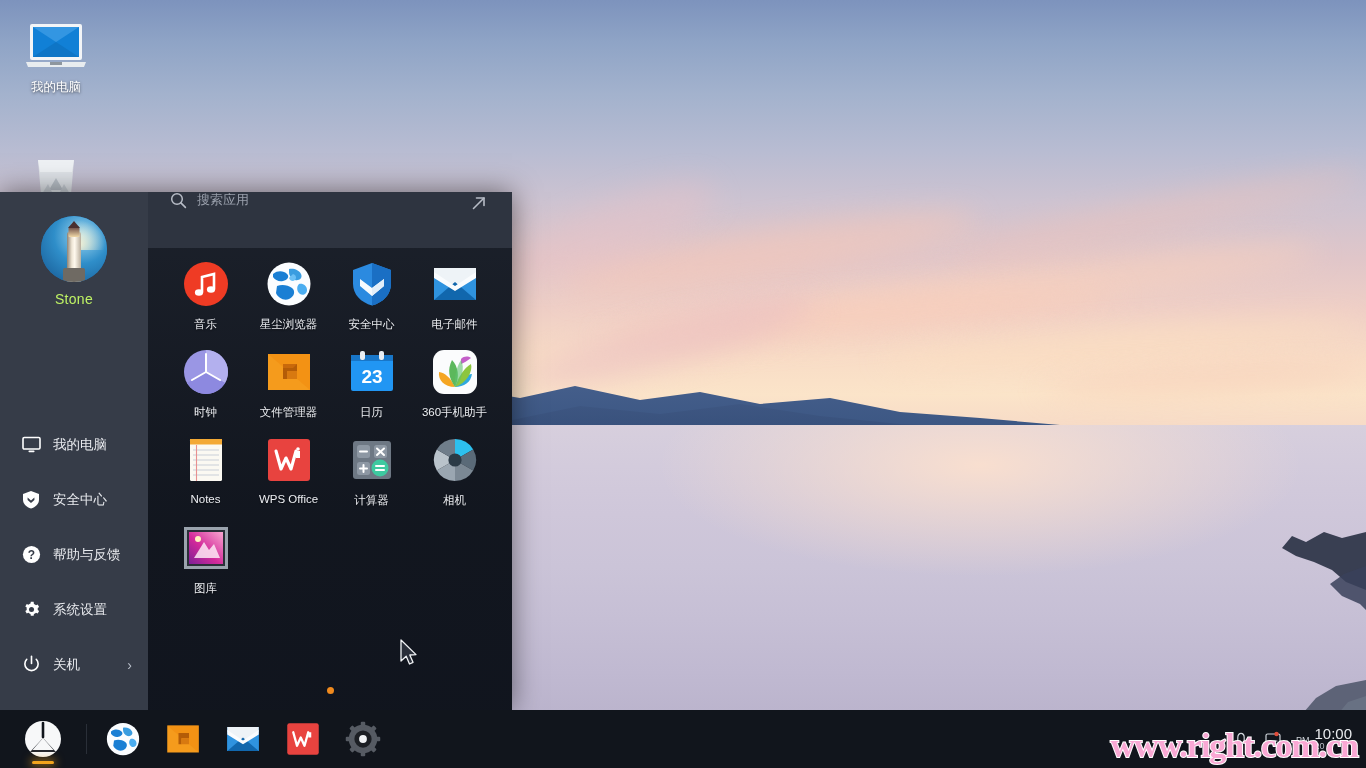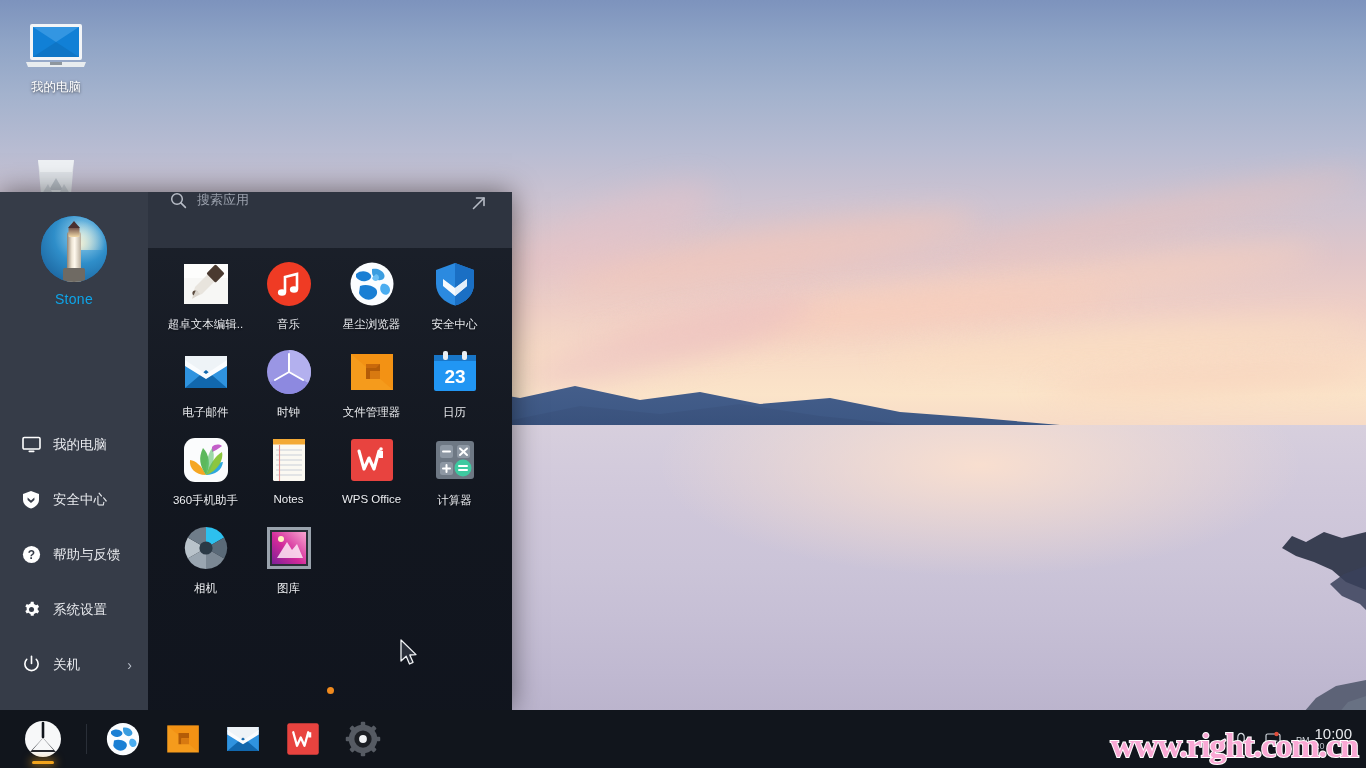--- a/index.html
+++ b/index.html
@@ -115,21 +115,21 @@
   #avatar .cap{
     position:absolute; left:50%; top:5px; transform:translateX(-50%);
     width:0;height:0;border-left:6px solid transparent;border-right:6px solid transparent;
     border-bottom:7px solid #4a3030;
   }
   #avatar .base{
     position:absolute; left:50%; bottom:0; transform:translateX(-50%);
     width:22px; height:14px; background:#6f6a63; border-radius:2px;
   }
   #username{
-    margin-top:9px; color:#0ea5e9; font-size:14px; letter-spacing:.3px;
+    margin-top:9px; color:#bef264; font-size:14px; letter-spacing:.3px;
   }
   #menu-nav{ margin-top:auto; padding-bottom:18px; }
   .nav-item{
     height:55px; display:flex; align-items:center;
     padding-left:20px; color:#e8eaee; font-size:13.5px;
     cursor:default; position:relative;
   }
   .nav-ico{ width:22px; height:22px; margin-right:11px; display:flex;
             align-items:center; justify-content:center; flex:0 0 auto; }
   .nav-chevron{ position:absolute; right:16px; top:50%; transform:translateY(-50%);
@@ -391,33 +391,20 @@
         <span id="expand-btn">
           <svg width="22" height="22" viewBox="0 0 22 22">
             <line x1="5.5" y1="16.5" x2="16" y2="6" stroke="#b7bcc6" stroke-width="1.6" stroke-linecap="round"></line>
             <polyline points="8.5,6 16,6 16,13.5" fill="none" stroke="#b7bcc6" stroke-width="1.6" stroke-linecap="round" stroke-linejoin="round"></polyline>
           </svg>
         </span>
       </div>
 
       <div id="app-grid">
 
-        <div class="app-cell">
-          <span class="app-ico">
-            <svg width="48" height="48" viewBox="0 0 48 48">
-              <rect x="2" y="4" width="44" height="40" fill="#f7f7f5"></rect>
-              <rect x="2" y="4" width="44" height="14" fill="#fdfdfc"></rect>
-              <path d="M10,38 L13,27 L26,14 L33,21 L20,34 Z" fill="#e8e4dd"></path>
-              <rect x="27" y="7" width="13" height="13" rx="1.5" fill="#4a3a30" transform="rotate(45 33.5 13.5)"></rect>
-              <circle cx="13" cy="33" r="2.6" fill="#5a4a3e"></circle>
-              <path d="M10,39 L14,30 L18,34 Z" fill="#d9d4cc"></path>
-            </svg>
-          </span>
-          <span class="app-lbl">超卓文本编辑..</span>
-        </div>
 
         <div class="app-cell">
           <span class="app-ico">
             <svg width="48" height="48" viewBox="0 0 48 48">
               <circle cx="24" cy="24" r="22" fill="#ef3b24"></circle>
               <path d="M20,32 L20,17 L32,14 L32,29" fill="none" stroke="#fff" stroke-width="2.6" stroke-linecap="round"></path>
               <ellipse cx="17" cy="32.5" rx="4.1" ry="3.3" fill="#fff"></ellipse>
               <ellipse cx="29" cy="29.5" rx="4.1" ry="3.3" fill="#fff"></ellipse>
             </svg>
           </span>

